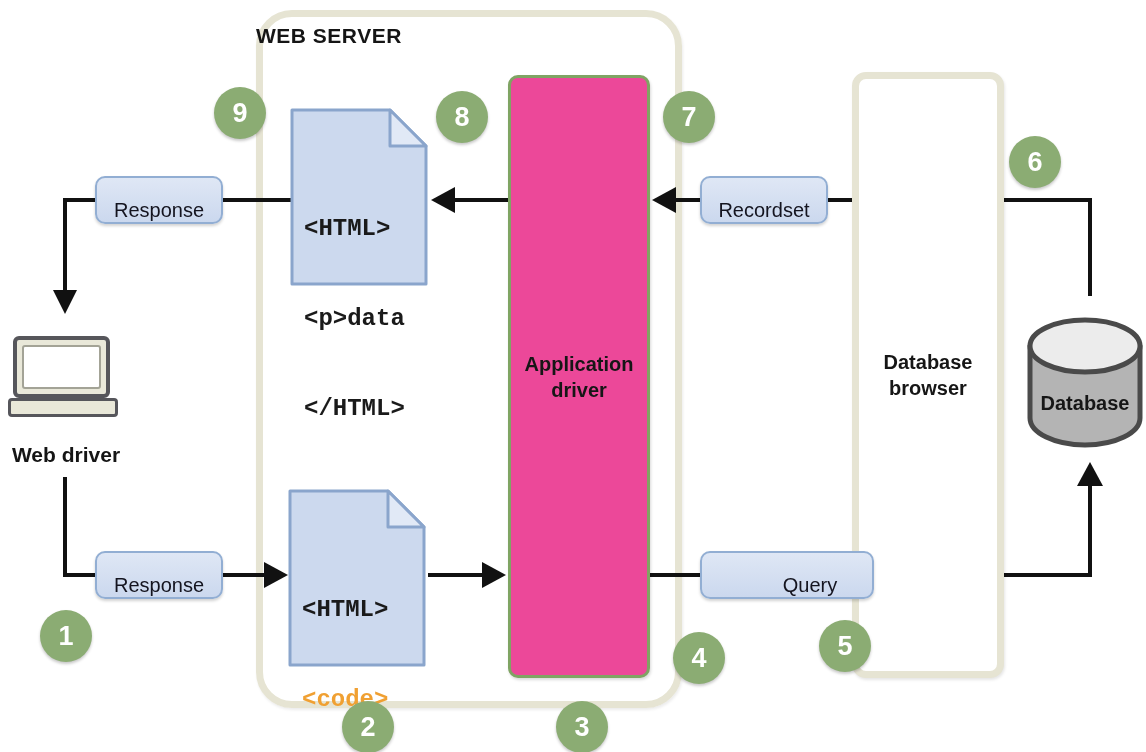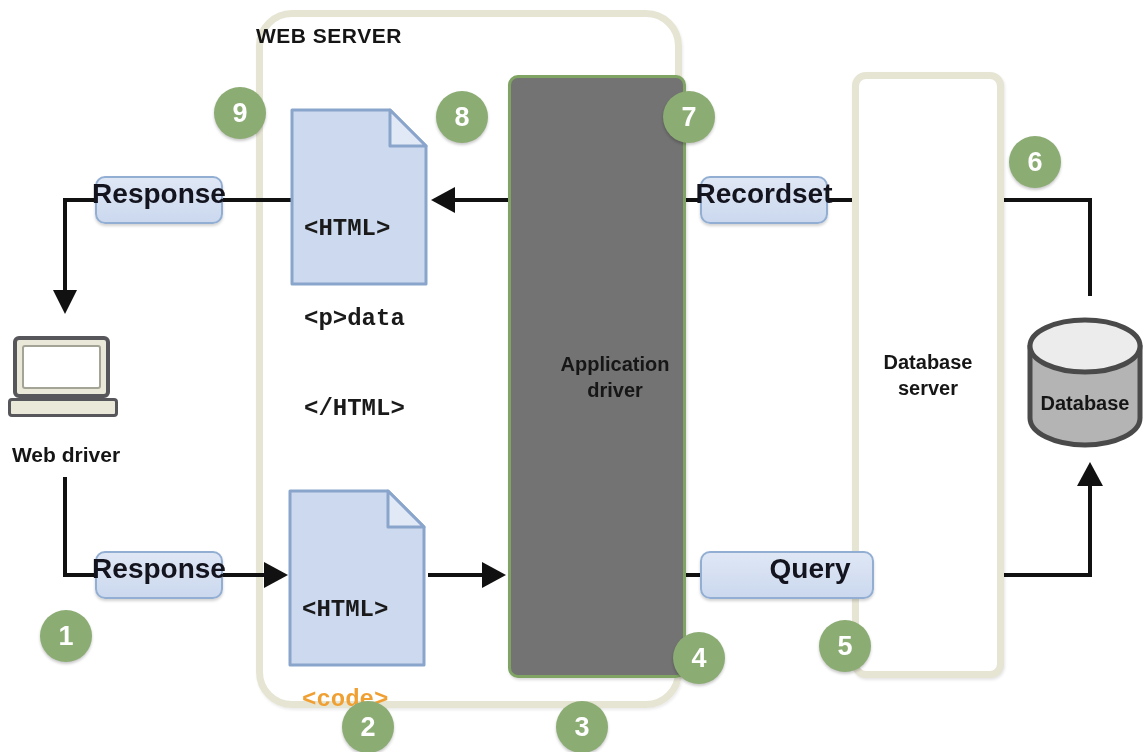--- a/index.html
+++ b/index.html
@@ -12,40 +12,39 @@
     position:absolute;left:256px;top:10px;width:412px;height:684px;
     border:7px solid #e6e4d3;border-radius:36px;background:transparent;z-index:1;
     box-shadow:1px 2px 3px rgba(0,0,0,.08);
   }
   .ws-label{
     position:absolute;left:256px;top:24px;width:426px;
     font-weight:bold;font-size:21px;letter-spacing:.5px;color:#151515;z-index:4;
   }
   .app-server{
     position:absolute;left:508px;top:75px;width:136px;height:597px;
-    background:#737373;border:3px solid #7fa463;border-radius:10px;z-index:3;
+    background:#ec4899;border:3px solid #7fa463;border-radius:10px;z-index:3;
     display:flex;flex-direction:column;align-items:center;justify-content:center;
     box-shadow:1px 2px 3px rgba(0,0,0,.15);
-    padding-left:36px;
   }
   .app-server .bl{font-weight:bold;font-size:20px;color:#161616;line-height:26px;}
   .db-driver{
     position:absolute;left:852px;top:72px;width:138px;height:592px;
     background:#fff;border:7px solid #e6e4d3;border-radius:14px;z-index:3;
     display:flex;flex-direction:column;align-items:center;justify-content:center;
     box-shadow:1px 2px 3px rgba(0,0,0,.1);
   }
   .db-driver .bl{font-weight:bold;font-size:20px;color:#161616;line-height:26px;}
   
   .lbox{
     position:absolute;width:124px;height:44px;
     background:linear-gradient(#dfe7f5,#cbd8ee);
     border:2px solid #92aed3;border-radius:10px;z-index:4;
-    display:flex;align-items:flex-start;justify-content:center;
-    font-weight:bold;font-size:28px;color:#14141f;
+    display:flex;align-items:flex-end;justify-content:center;
+    font-weight:normal;font-size:20px;color:#14141f;
     box-shadow:0 2px 3px rgba(0,0,0,.18);
   }
   #box-response{left:95px;top:176px;}
   #box-request{left:95px;top:551px;}
   #box-recordset{left:700px;top:176px;}
   #box-query{left:700px;top:551px;padding-left:46px;}
   
   .doc{position:absolute;width:138px;height:178px;z-index:4;padding-left:16px;}
   #doc-response{left:290px;top:108px;}
   #doc-request{left:288px;top:489px;}
@@ -128,21 +127,21 @@
   <div class="vline" style="left:1088px;top:485px;height:92px;"></div>
   <div class="tri tri-up" style="left:1077px;top:462px;"></div>
 
   <div class="app-server">
     <span class="bl">Application</span>
     <span class="bl">driver</span>
   </div>
 
   <div class="db-driver">
     <span class="bl">Database</span>
-    <span class="bl">server</span>
+    <span class="bl">browser</span>
   </div>
 
   <div class="lbox" id="box-response">
     <span>Response</span>
   </div>
   <div class="lbox" id="box-request">
     <span>Response</span>
   </div>
   <div class="lbox" id="box-recordset">
     <span>Recordset</span>

